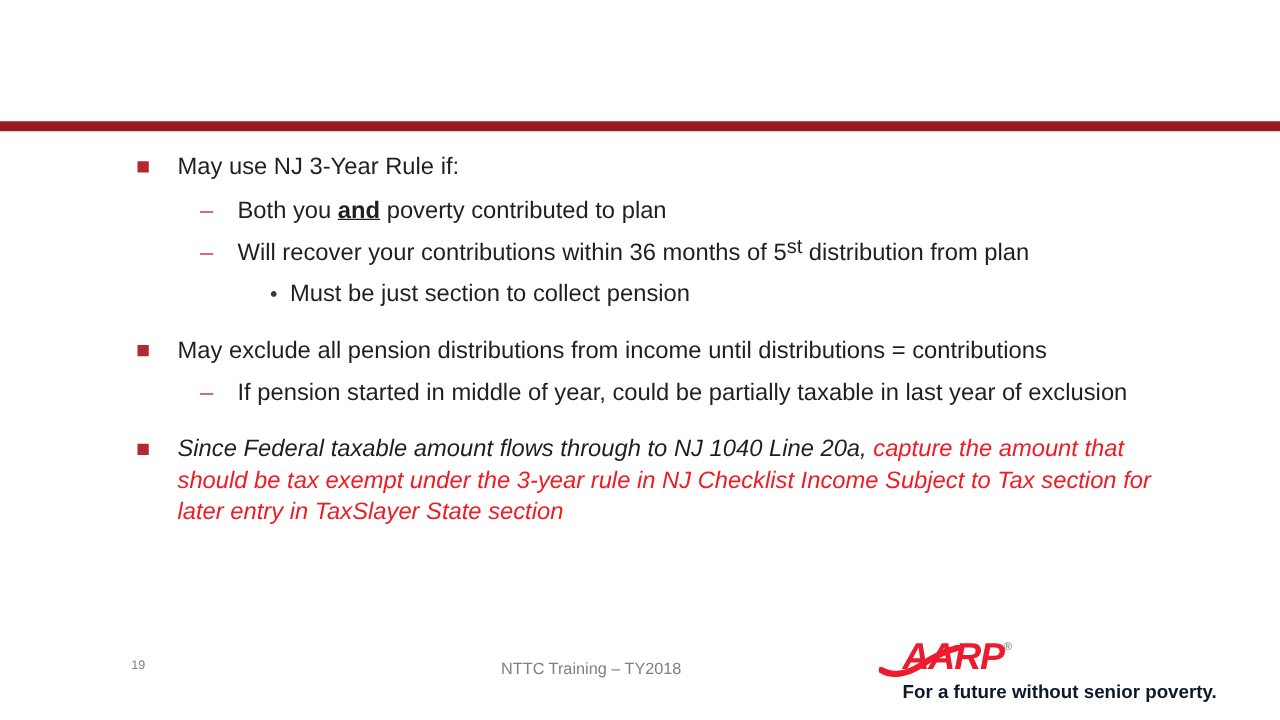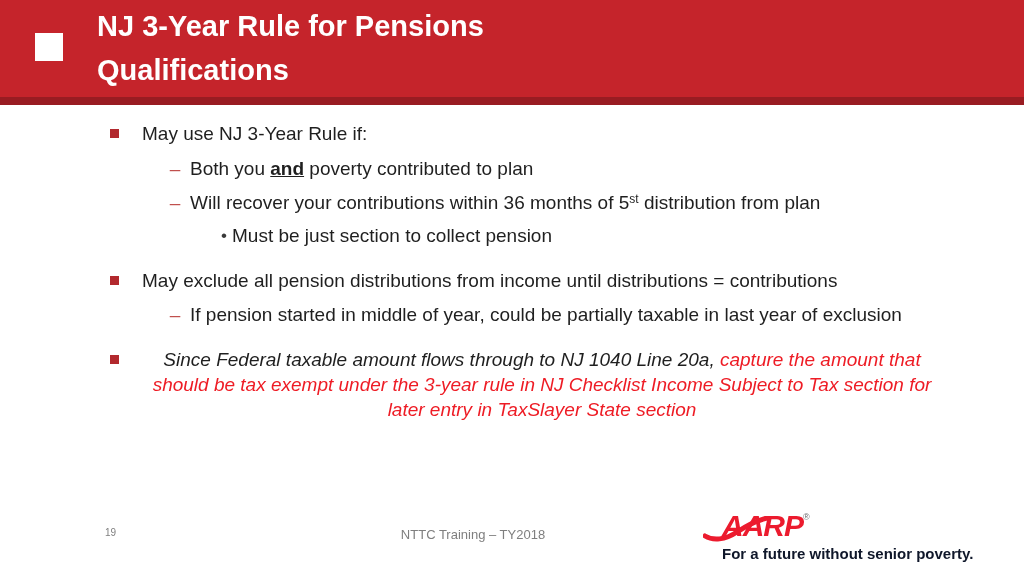--- a/index.html
+++ b/index.html
@@ -27,32 +27,32 @@
   .hdr-title{
     position:absolute;left:97px;top:4px;margin:0;
     color:#ffffff;font-size:29px;font-weight:bold;line-height:44px;
   }
   .hdr-title .line{display:block;}
 
   
   .row{
     position:absolute;
     display:flex;align-items:flex-start;
-    font-size:19px;line-height:25px;color:#1f1f1f;text-align:center;
+    font-size:19px;line-height:25px;color:#1f1f1f;
   }
   .m{flex:0 0 auto;}
   .sq{width:9px;height:9px;background:#B2292E;margin-top:8px;margin-right:23px;}
   .dash{width:30px;color:#C0504D;}
   .dot{width:16px;color:#3a3a3a;font-size:17px;}
   .lvl1{left:110px;}
   .lvl2{left:160px;}
   .lvl3{left:216px;}
   .para .t{width:800px;font-style:italic;}
   .emph-bold{font-weight:bold;text-decoration:underline;}
-  .sup{font-size:12px;position:relative;top:-6px;}
+  .sup{font-size:16px;position:relative;top:-6px;}
   .red-text{color:#EE1C25;}
 
   
   .page-num{
     position:absolute;left:105px;top:527px;
     font-size:10px;color:#7F7F7F;
   }
   .footer-label{
     position:absolute;left:348px;top:527px;width:250px;text-align:center;
     font-size:13px;color:#7F7F7F;
@@ -73,27 +73,20 @@
   .reg{font-size:9px;color:#6D6E71;align-self:flex-start;margin-top:3px;}
   .tagline{
     font-size:15px;font-weight:bold;color:#0f172a;margin-top:2px;
   }
 </style>
 </head>
 <body>
 
 <div class="slide">
 
-  <header class="hdr">
-    <div class="hdr-square"></div>
-    <h1 class="hdr-title">
-      <span class="line">NJ 3-Year Rule for Pensions</span>
-      <span class="line">Qualifications</span>
-    </h1>
-  </header>
   <div class="hdr-stripe"></div>
 
   <main>
 
     <div class="row lvl1" style="top:121px">
       <span class="m sq"></span>
       <span class="t">May use NJ 3-Year Rule if:</span>
     </div>
 
     <div class="row lvl2" style="top:156px">

